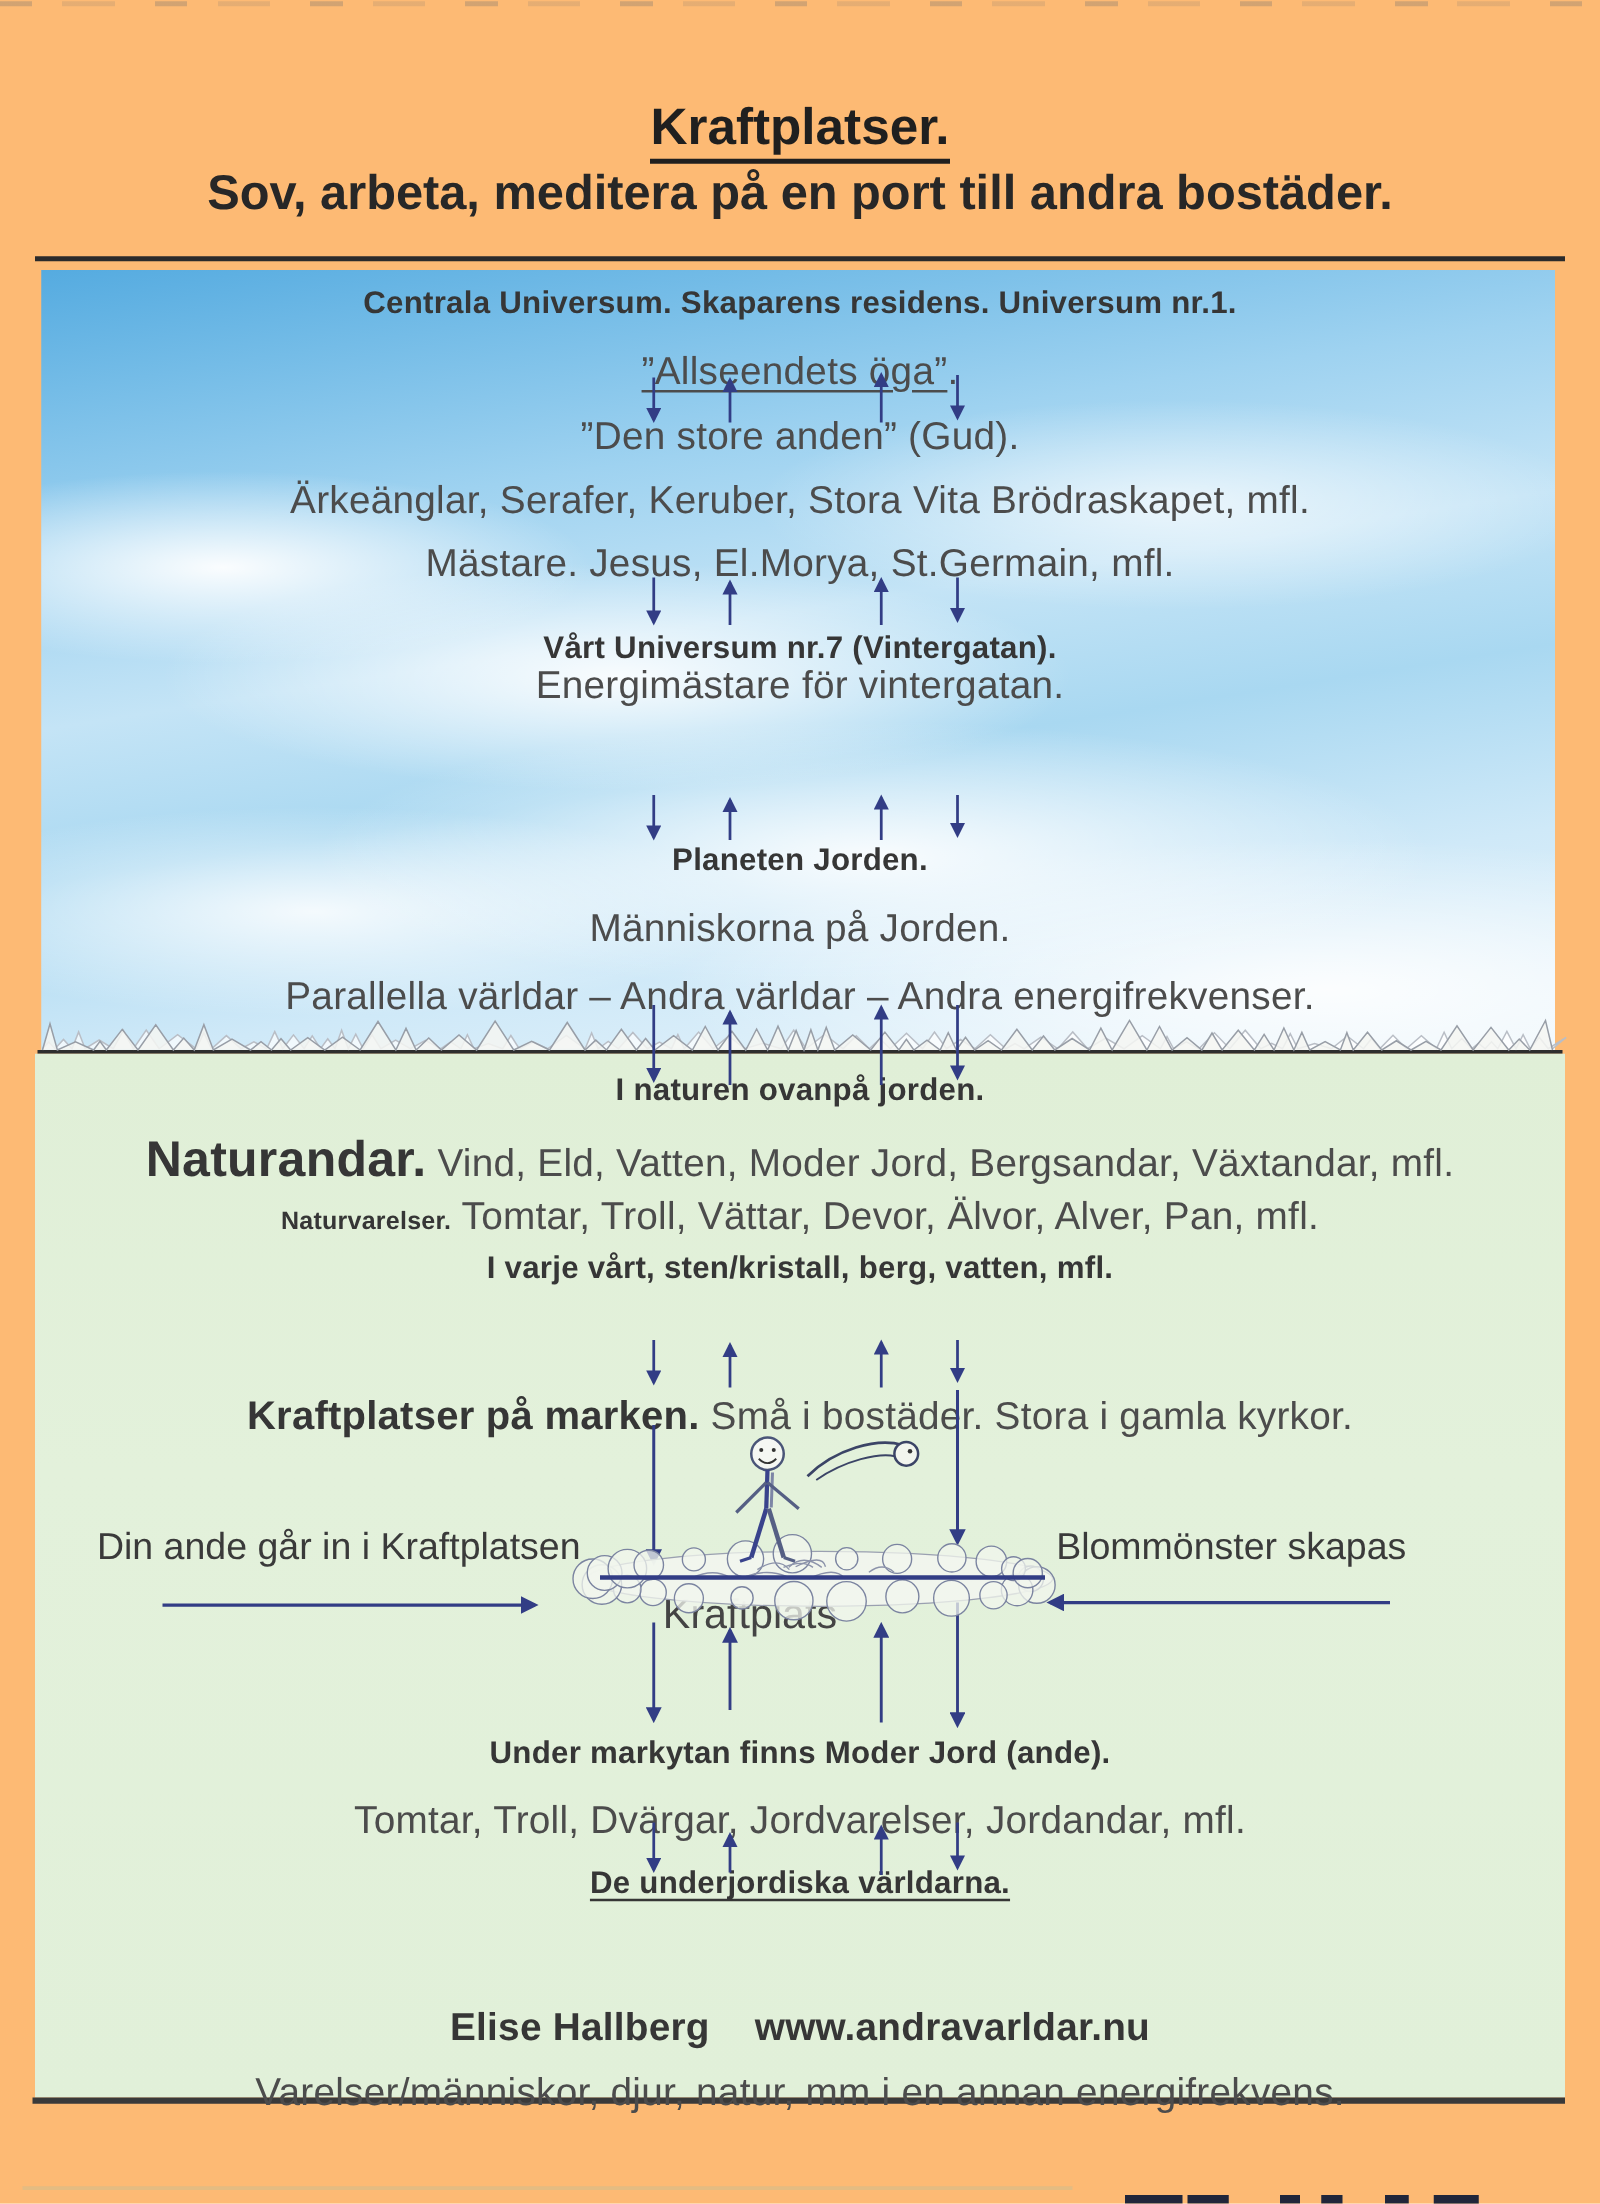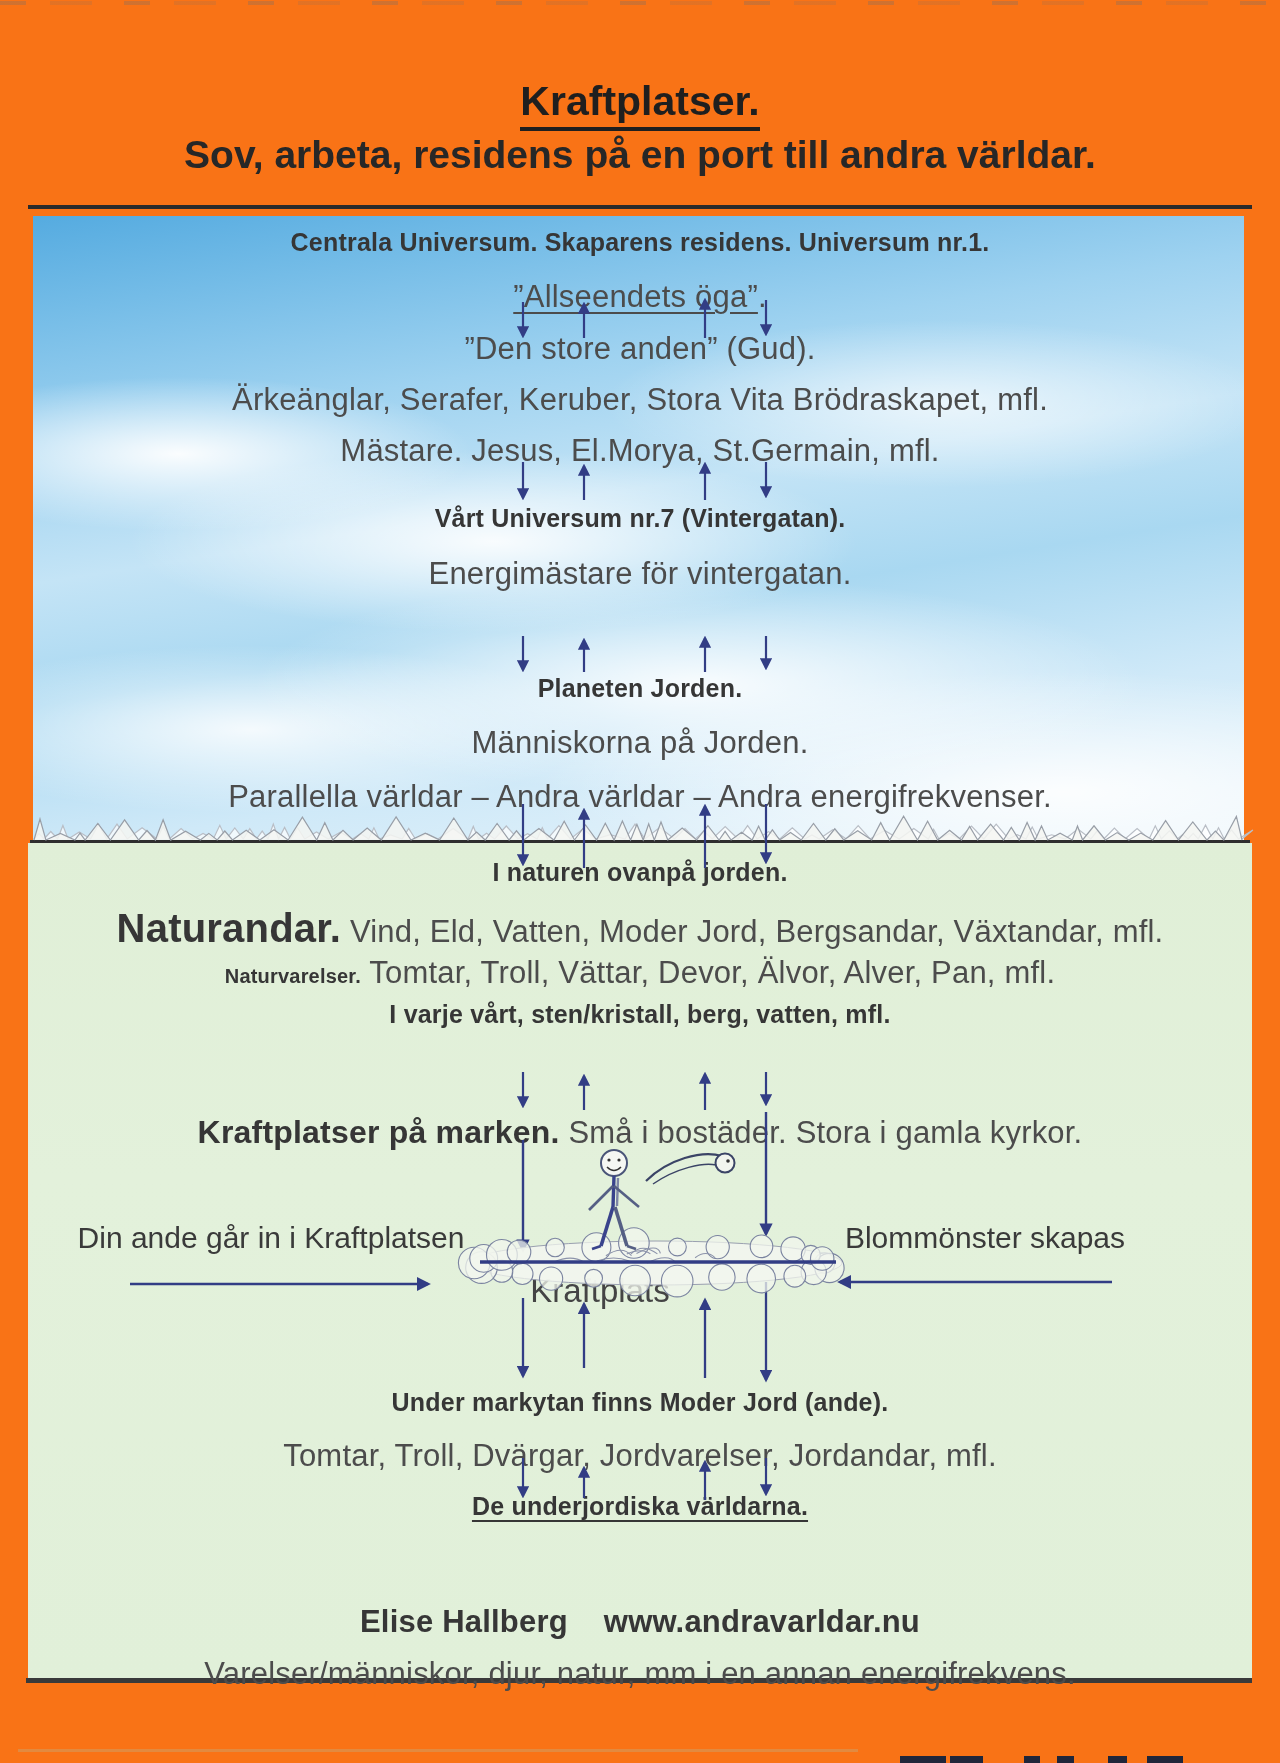--- a/index.html
+++ b/index.html
@@ -1,18 +1,18 @@
 <!DOCTYPE html>
 <html lang="sv" style="--arrow-navy: #323d85; --sky-blue-top: #55abe0; --sky-blue-light: #cfe9f8; --ground-green: #e3f1db; --text-gray: #4c4c4c; --text-dark: #363636; --pencil-gray: #989ea7;"><head>
 <meta charset="utf-8">
 <style>
   html,body{margin:0;padding:0;background:#ffffff;}
   #page{
     position:relative;width:1280px;height:1763px;overflow:hidden;
-    background:#f97316;font-family:"Liberation Sans",sans-serif;
+    background:#fdba74;font-family:"Liberation Sans",sans-serif;
   }
   .line{
     position:absolute;left:30px;width:1220px;text-align:center;
     font-size:31px;color:var(--text-gray);letter-spacing:.2px;white-space:nowrap;
   }
   .b{font-weight:bold;color:var(--text-dark);}
   .h{font-weight:bold;color:var(--text-dark);font-size:25px;}
   .u{text-decoration:underline;text-decoration-thickness:2px;text-underline-offset:5px;}
   #title{position:absolute;top:78px;left:0;width:1280px;text-align:center;}
   #title .t{
@@ -48,36 +48,36 @@
 </head>
 <body>
 
 <div id="page">
 
   <div id="topedge"></div>
 
   <div id="title">
     <span class="t">Kraftplatser.</span>
   </div>
-  <div id="subtitle">Sov, arbeta, residens på en port till andra världar.</div>
+  <div id="subtitle">Sov, arbeta, meditera på en port till andra bostäder.</div>
 
   <div class="rule" style="top:205px;left:28px;width:1224px;height:4px;"></div>
 
   <div id="sky"></div>
   <div class="rule" style="top:840px;left:30px;width:1220px;height:3px;background:#2e2e2e;"></div>
   <div id="green"></div>
   <div class="rule" style="top:1678px;left:26px;width:1226px;height:5px;background:#3a3a3a;"></div>
 
   <div class="line h" style="top:228px;">Centrala Universum. Skaparens residens. Universum nr.1.</div>
   <div class="line" style="top:279px;"><span class="u">”Allseendets öga”</span><span>.</span></div>
   <div class="line" style="top:331px;">”Den store anden” (Gud).</div>
   <div class="line" style="top:382px;">Ärkeänglar, Serafer, Keruber, Stora Vita Brödraskapet, mfl.</div>
   <div class="line" style="top:433px;">Mästare. Jesus, El.Morya, St.Germain, mfl.</div>
   <div class="line h" style="top:504px;">Vårt Universum nr.7 (Vintergatan).</div>
-  <div class="line" style="top:556px;">Energimästare för vintergatan.</div>
+  <div class="line" style="top:530px;">Energimästare för vintergatan.</div>
   <div class="line h" style="top:674px;">Planeten Jorden.</div>
   <div class="line" style="top:725px;">Människorna på Jorden.</div>
   <div class="line" style="top:779px;">Parallella världar – Andra världar – Andra energifrekvenser.</div>
 
   <div class="line h" style="top:858px;">I naturen ovanpå jorden.</div>
   <div class="line" style="top:906px;"><span class="b" style="font-size:40px;">Naturandar.</span><span> Vind, Eld, Vatten, Moder Jord, Bergsandar, Växtandar, mfl.</span></div>
   <div class="line" style="top:955px;"><span class="b" style="font-size:20px;margin-top:44px;">Naturvarelser.</span><span> Tomtar, Troll, Vättar, Devor, Älvor, Alver, Pan, mfl.</span></div>
   <div class="line h" style="top:1000px;">I varje vårt, sten/kristall, berg, vatten, mfl.</div>
   <div class="line" style="top:1114px;"><span class="b" style="font-size:32px;">Kraftplatser på marken.</span><span> Små i bostäder. Stora i gamla kyrkor.</span></div>
 

